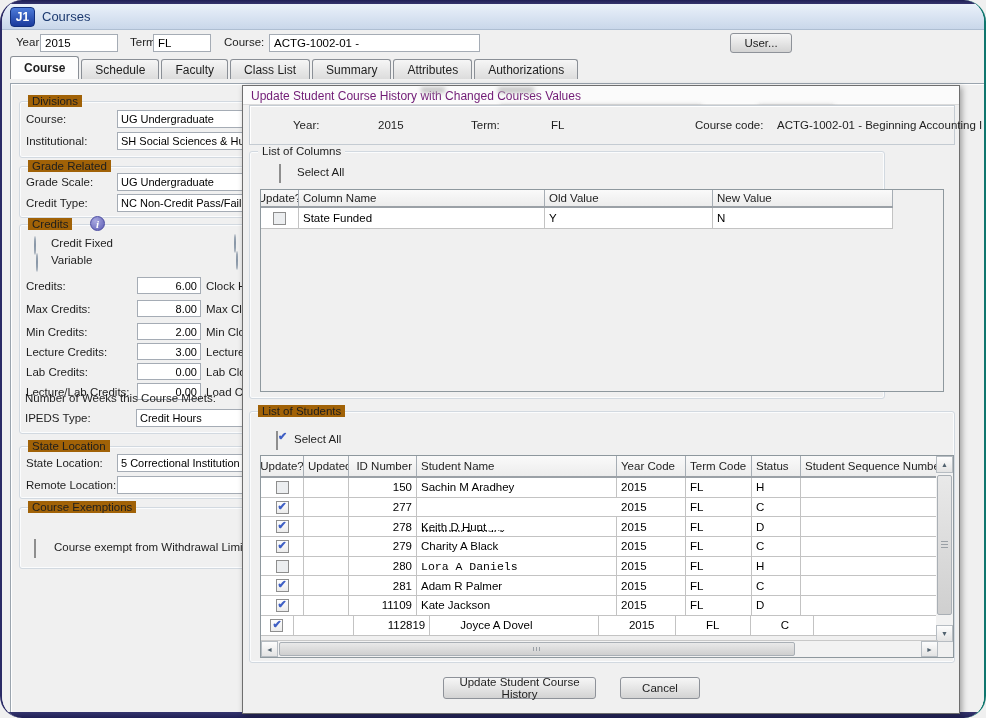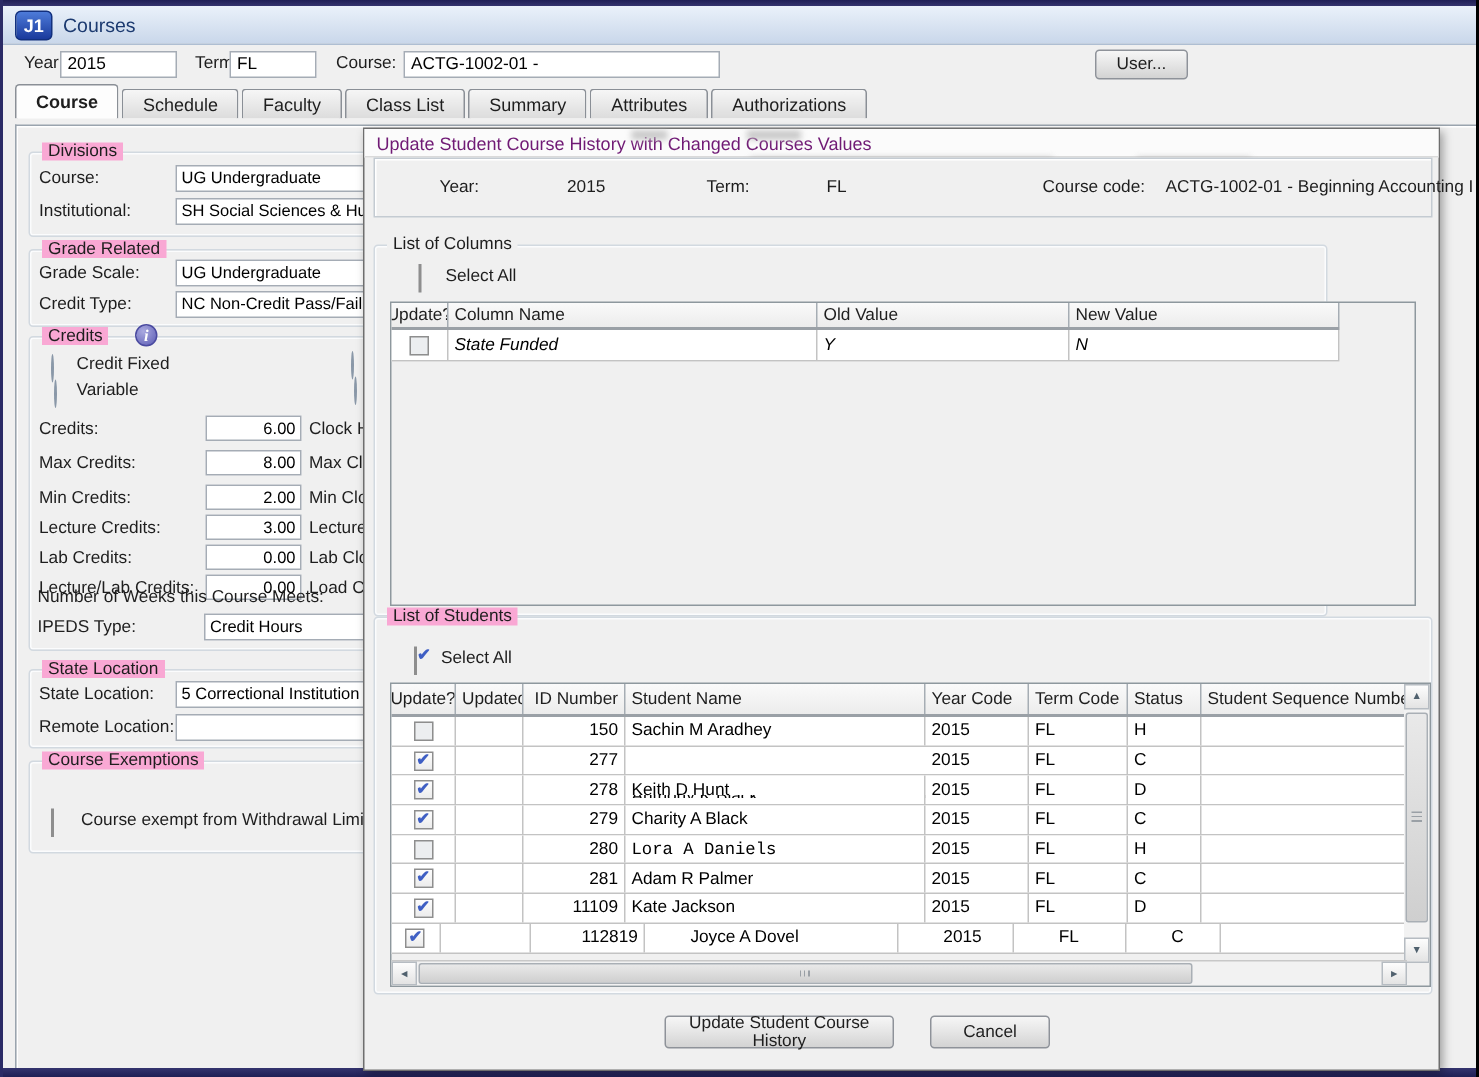--- a/index.html
+++ b/index.html
@@ -1,19 +1,19 @@
 <!DOCTYPE html>
 <html><head>
 <meta charset="utf-8">
 <style>
   * { margin:0; padding:0; box-sizing:border-box; }
   html,body { width:986px; height:718px; font-family:"Liberation Sans", sans-serif; background:#f0f0f0; }
   .abs { position:absolute; }
   #win { position:relative; width:986px; height:718px; background:#f0f0f0; overflow:hidden;
-         border-left:2px solid #2b2b66; border-right:2px solid #000000; }
+         border-left:2px solid #2b2b66; border-right:2px solid #0f766e;border-radius:22px; }
   
   #topstrip { left:0; top:0; width:100%; height:4px; background:linear-gradient(#1f1f55,#34346e); }
   #botstrip { left:0; top:712px; width:100%; height:6px; background:linear-gradient(#34346e,#1f1f55); }
 
   
   #titlebar { left:0; top:4px; width:100%; height:26px;
               background:linear-gradient(#eaf1fa,#c9d7ea); border-bottom:1px solid #aebed2;
               display:flex; align-items:center; }
   #logo { width:25px; height:20px; margin-left:8px; border-radius:4px;
           background:linear-gradient(#4d7bd9,#1a3a9c); border:1px solid #12307e;
@@ -35,21 +35,21 @@
          background:linear-gradient(#f6f6f6,#dcdcdc); border:1px solid #8a8f96; border-bottom:none;
          border-radius:3px 3px 0 0; font-size:12px; color:#1e1e1e; }
   .tab.active { height:23px; background:#fdfdfd; font-weight:bold; position:relative; z-index:3; }
 
   
   #content { left:0; top:79px; width:100%; height:633px; background:#f0f0f0; overflow:hidden; }
   #page { position:absolute; left:8px; top:4px; right:0; bottom:0; background:#f0f0f0;
           border-left:1px solid #9aa4ae; box-shadow:inset 1px 1px 0 #ffffff; border-top:1px solid #9aa4ae; overflow:hidden; }
 
   .group { position:absolute; border:1px solid #d2d9e0; border-radius:3px; box-shadow:inset 0 0 0 1px #fbfcfd; }
-  .gtitle { position:absolute; top:-7px; left:8px; background:#f9a8d4; padding:0 4px; font-size:11.5px; color:#1e1e1e; white-space:nowrap; }
+  .gtitle { position:absolute; top:-7px; left:8px; background:#a16207; padding:0 4px; font-size:11.5px; color:#1e1e1e; white-space:nowrap; }
 
   .ro { background:#fff; border:1px solid #a5acb5; font-size:11px; padding:1px 3px; height:18px;
         display:flex; align-items:center; white-space:nowrap; overflow:hidden; }
   .ro.num { justify-content:flex-end; }
 
   .radio { width:12px; height:12px; border-radius:50%; border:1px solid #8a98a8;
            background:radial-gradient(circle at 35% 30%, #ffffff, #dfe5ec); position:relative; }
   .radio.sel::after { content:''; position:absolute; inset:3px; border-radius:50%; background:#3a66c8; }
 
   .cb { width:13px; height:13px; border:1px solid #8e8e8e; background:linear-gradient(#fdfdfd,#ececec);
@@ -212,34 +212,34 @@
 
     <div id="dlghdr" class="abs">
       <span class="lbl" style="left:43px">Year:</span>
       <span class="lbl val" style="left:128px">2015</span>
       <span class="lbl" style="left:221px">Term:</span>
       <span class="lbl val" style="left:301px">FL</span>
       <span class="lbl" style="left:445px">Course code:</span>
       <span class="lbl val" style="left:527px">ACTG-1002-01 -  Beginning Accounting I</span>
     </div>
 
-    <div class="group" style="left:6px;top:77px;width:636px;height:248px">
+    <div class="group" style="left:6px;top:65px;width:636px;height:248px">
       <span class="gtitle" style="background:#f0f0f0">List of Columns</span>
       <span class="cb gray abs" style="left:29px;top:13px"></span>
       <span class="lbl abs" style="left:47px;top:14px">Select All</span>
 
       <div class="tframe" style="left:10px;top:37px;width:684px;height:203px">
         <div class="hrow" style="width:632px">
           <div class="hcell c0" style="width:38px">Update?</div>
           <div class="hcell" style="width:246px">Column Name</div>
           <div class="hcell" style="width:168px">Old Value</div>
           <div class="hcell" style="width:180px">New Value</div>
         </div>
         <div id="columnRows">
-            <div class="drow" style="width: 632px; height: 21px; font-style: italic;">
+            <div class="drow" style="width: 632px; height: 21px;">
               <div class="dcell cbcell" style="width: 38px;">
                 <span class="cb gray"></span>
               </div>
               <div class="dcell" style="width: 246px;">State Funded</div>
               <div class="dcell" style="width: 168px;">Y</div>
               <div class="dcell" style="width: 180px;">N</div>
             </div>
           </div>
       </div>
     </div>

